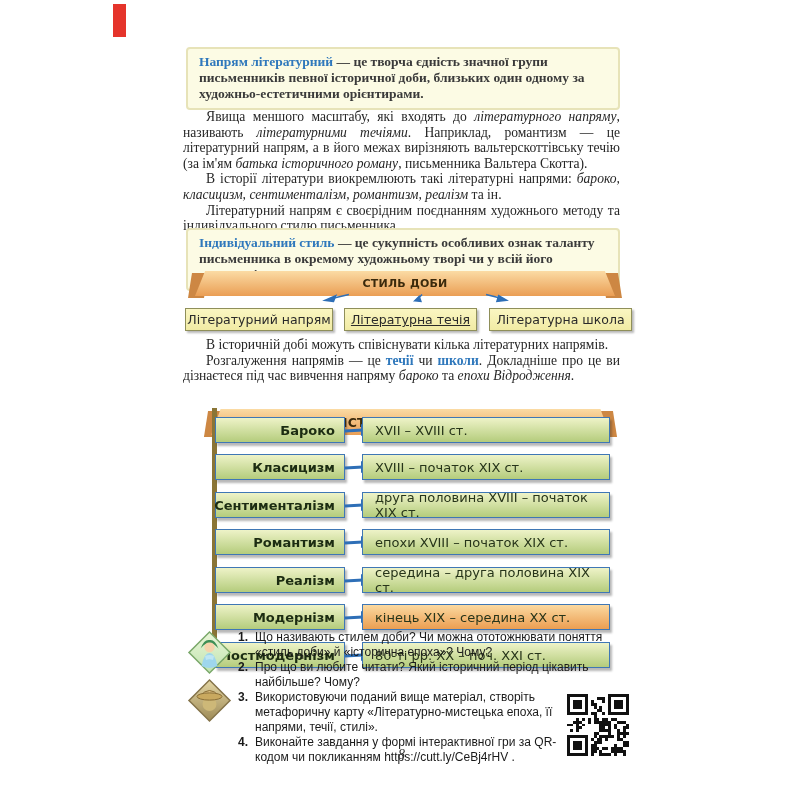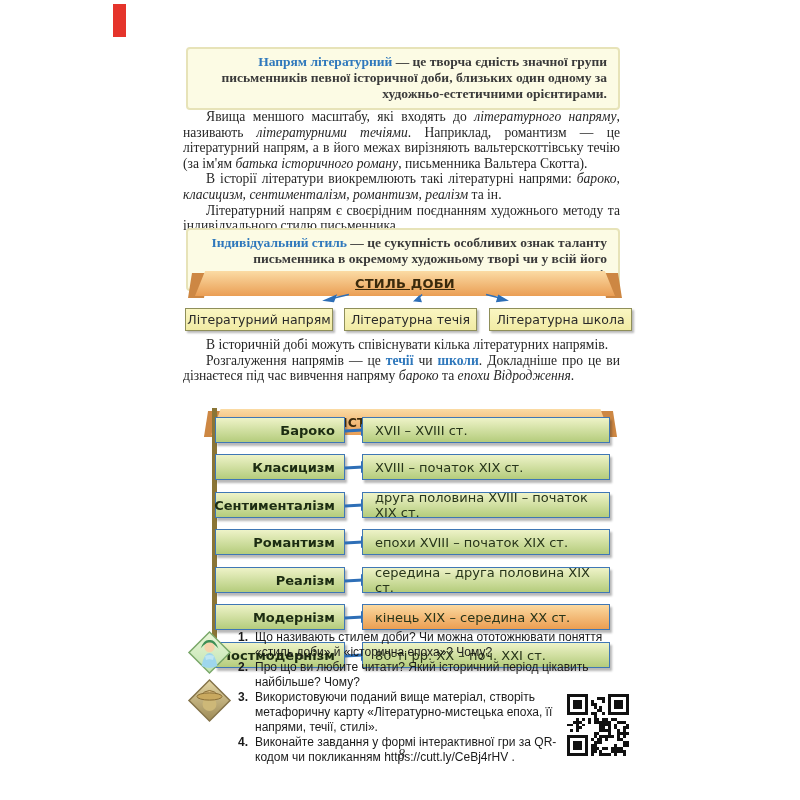--- a/index.html
+++ b/index.html
@@ -3,21 +3,21 @@
 <meta charset="utf-8">
 <style>
   html,body{margin:0;padding:0;background:#ffffff;}
   .page{position:relative;width:800px;height:800px;background:#ffffff;overflow:hidden;
         font-family:"Liberation Serif",serif;color:#262626;}
 
   .edge-marker{position:absolute;left:113px;top:4px;width:13px;height:33px;background:#e5342b;}
 
   
   .defbox{position:absolute;left:186px;width:408px;background:#fcfbe4;border:2px solid #e7e3b8;
-          border-radius:4px;padding:5px 11px;text-align:right;font-weight:bold;
+          border-radius:4px;padding:5px 11px;text-align:left;font-weight:bold;
           font-size:13.5px;line-height:16.2px;color:#3a3a3a;}
   .defbox1{top:47px;}
   .defbox2{top:228px;}
 
   
   .textblock{position:absolute;left:183px;width:437px;font-size:13.6px;line-height:15.6px;
              text-align:justify;margin-top:7px;}
   .textblock p{margin:0;text-indent:1.7em;}
   .tb1{top:102px;}
   .tb2{top:330px;}
@@ -30,31 +30,31 @@
   
   .flipbanner{position:absolute;}
   .flipbanner .fold{position:absolute;top:2px;bottom:-2px;width:16px;background:#cd8743;}
   .flipbanner .fold.l{left:-5px;transform:skewX(-9deg);}
   .flipbanner .fold.r{right:-5px;transform:skewX(9deg);}
   .flipbanner .face{position:absolute;inset:0;background:linear-gradient(180deg,#fbdba4,#ea9e54);
       clip-path:polygon(2.4% 0,97.6% 0,100% 100%,0 100%);
       display:flex;align-items:center;justify-content:center;
       font-family:"DejaVu Sans",sans-serif;font-weight:bold;color:#3b2a0c;letter-spacing:.2px;}
   .banner1{left:195px;top:271px;width:420px;height:25px;}
-  .banner1 .face{font-size:13px;text-decoration:underline;}
+  .banner1 .face{font-size:11px;}
   .banner2{left:211px;top:385px;width:399px;height:26px;margin-top:24px;}
   .banner2 .face{font-size:12.5px;}
 
   
   .dbox{position:absolute;top:308px;height:21px;background:linear-gradient(180deg,#faf6c2,#f1eba4);
         border:1.5px solid #8f8f5a;box-shadow:2px 2px 2px rgba(0,0,0,.28);
         display:flex;align-items:center;justify-content:center;
         font-family:"DejaVu Sans",sans-serif;font-size:12.5px;color:#2a2a2a;}
   .dbox1{left:185px;width:146px;}
-  .dbox2{left:344px;width:131px;}
+  .dbox2{left:344px;width:131px;text-decoration:underline;}
   .dbox3{left:489px;width:141px;}
   .diag-arrows{position:absolute;left:183px;top:294px;width:449px;height:8px;overflow:visible;}
 
   
   .spine{position:absolute;left:212px;top:408px;width:5px;height:252px;background:#8a7536;}
   .trow{position:absolute;left:215px;width:395px;height:26px;}
   .tlabel{position:absolute;left:0;top:0;width:130px;height:100%;
         background:linear-gradient(180deg,#eef3c8,#b4cc7c);border:1.5px solid #3f77b5;
         box-shadow:2px 3px 2px rgba(40,40,40,.33);box-sizing:border-box;
         display:flex;align-items:center;justify-content:flex-end;padding-right:9px;

